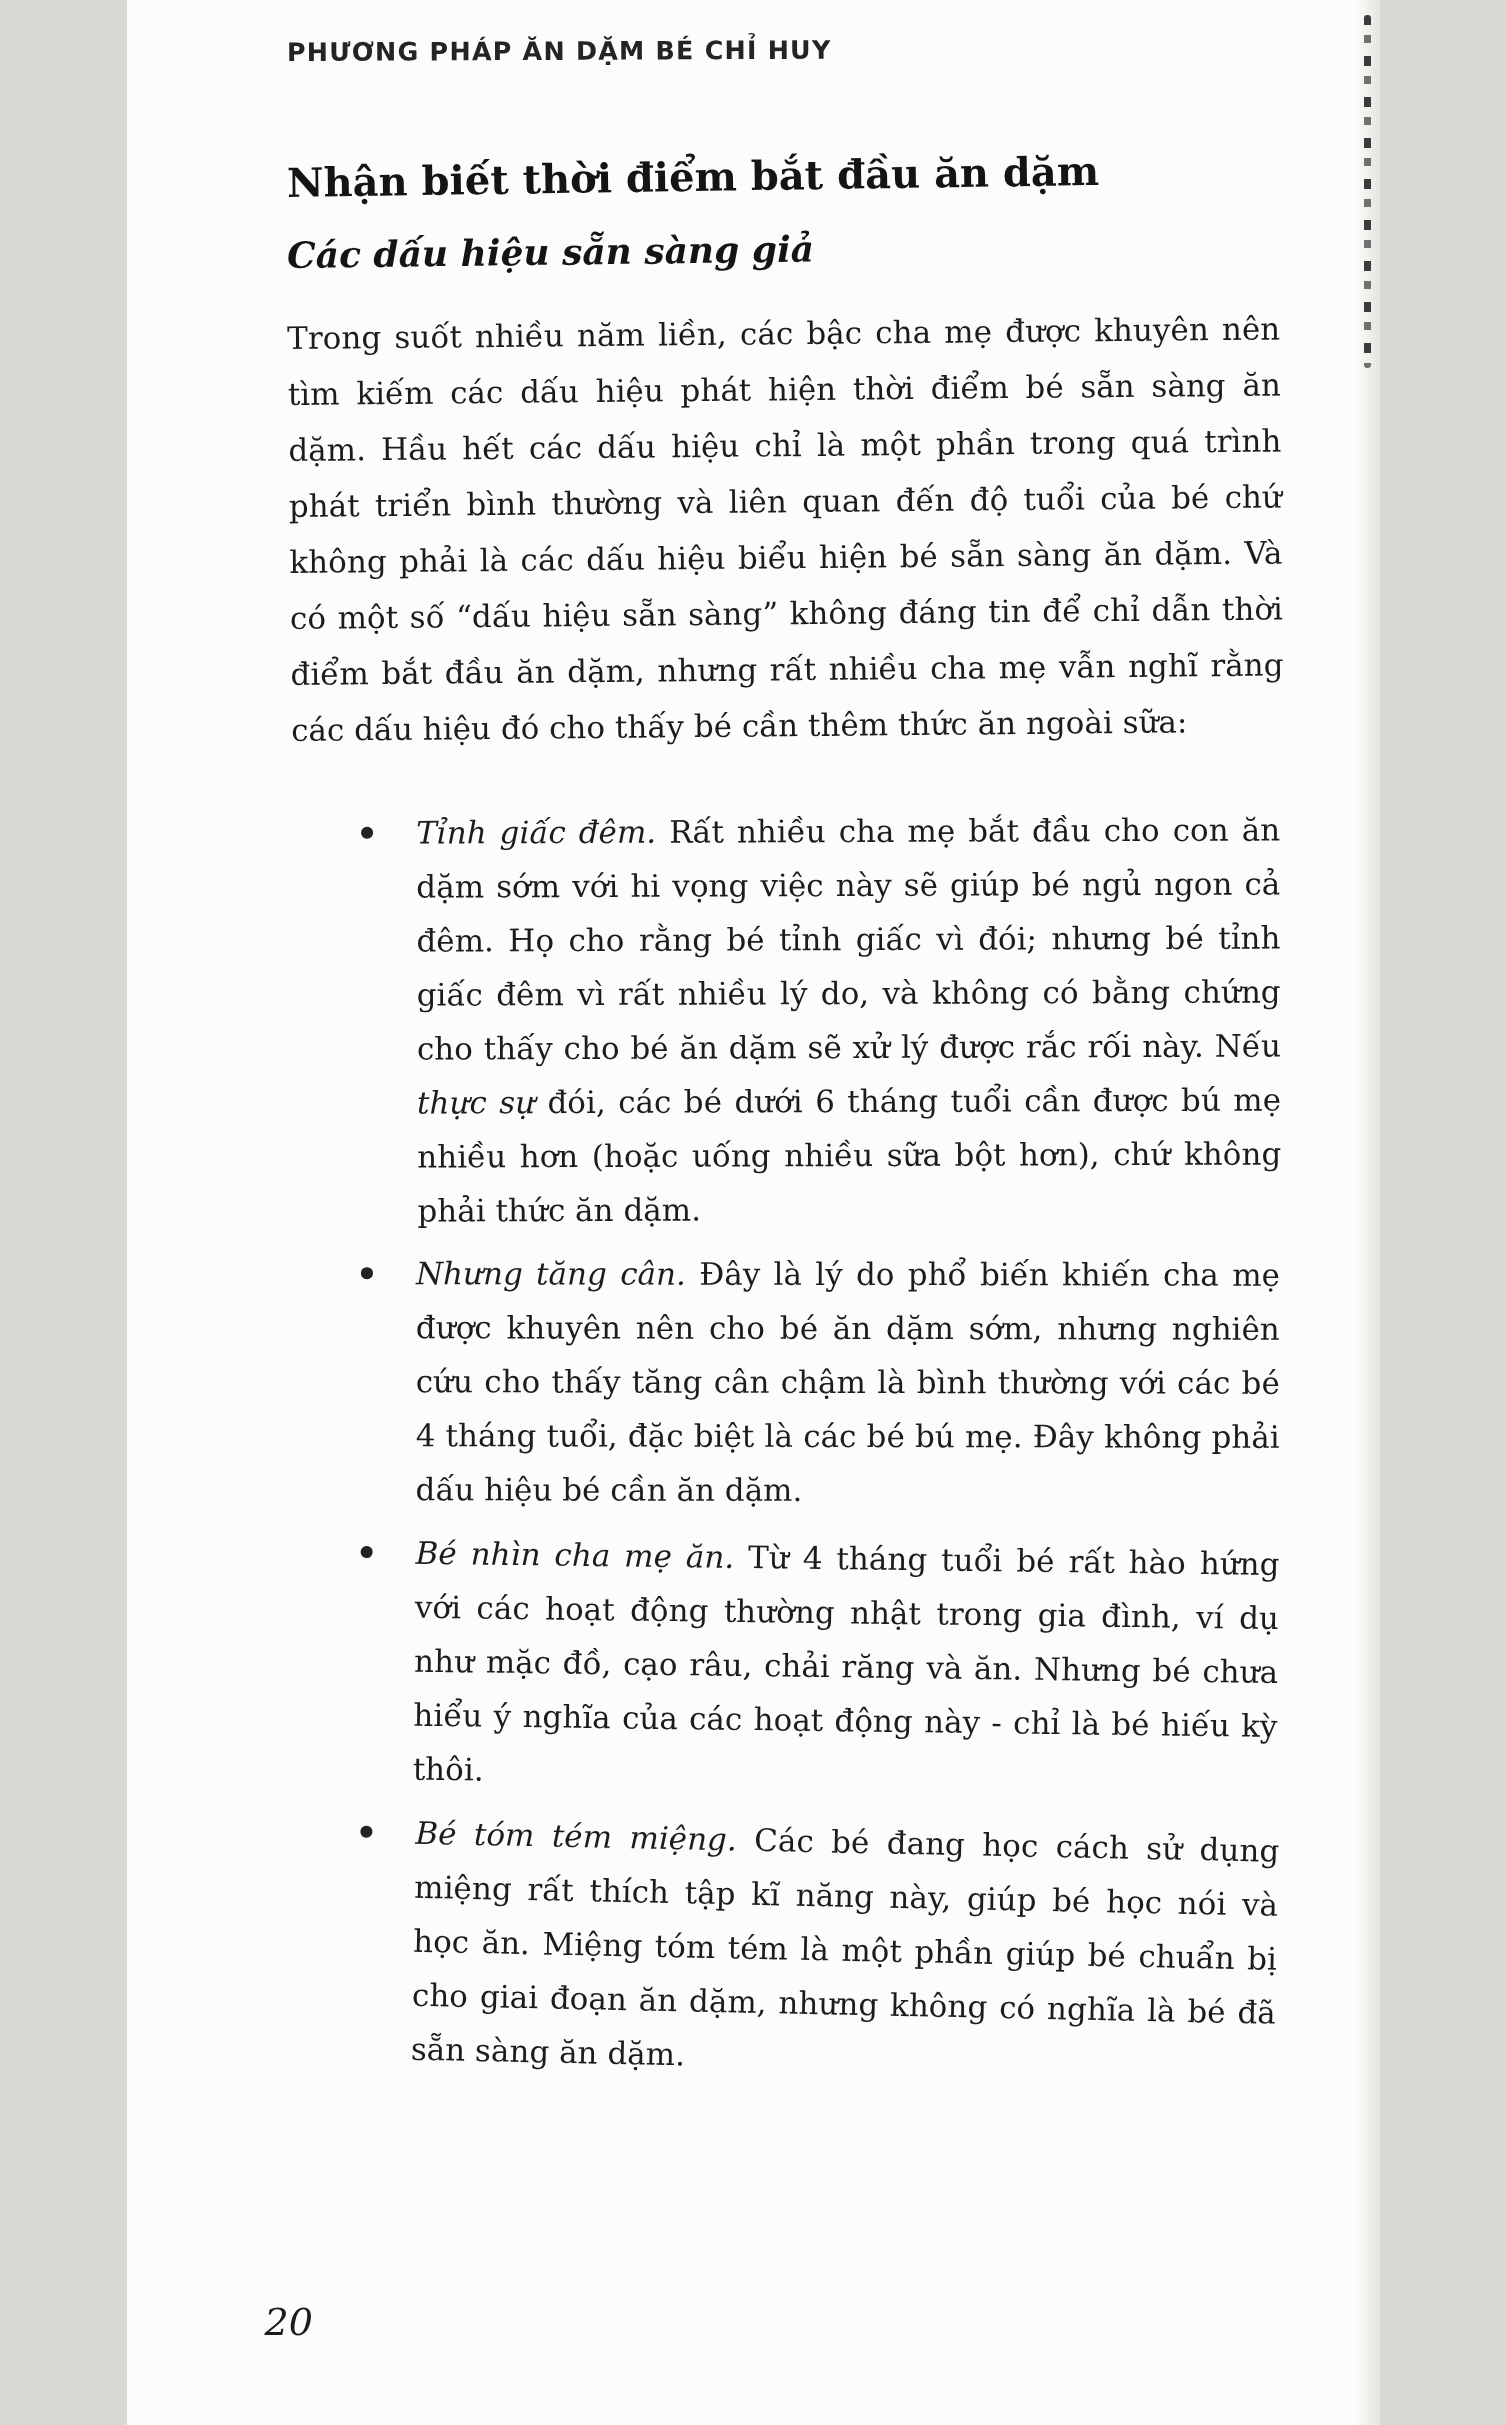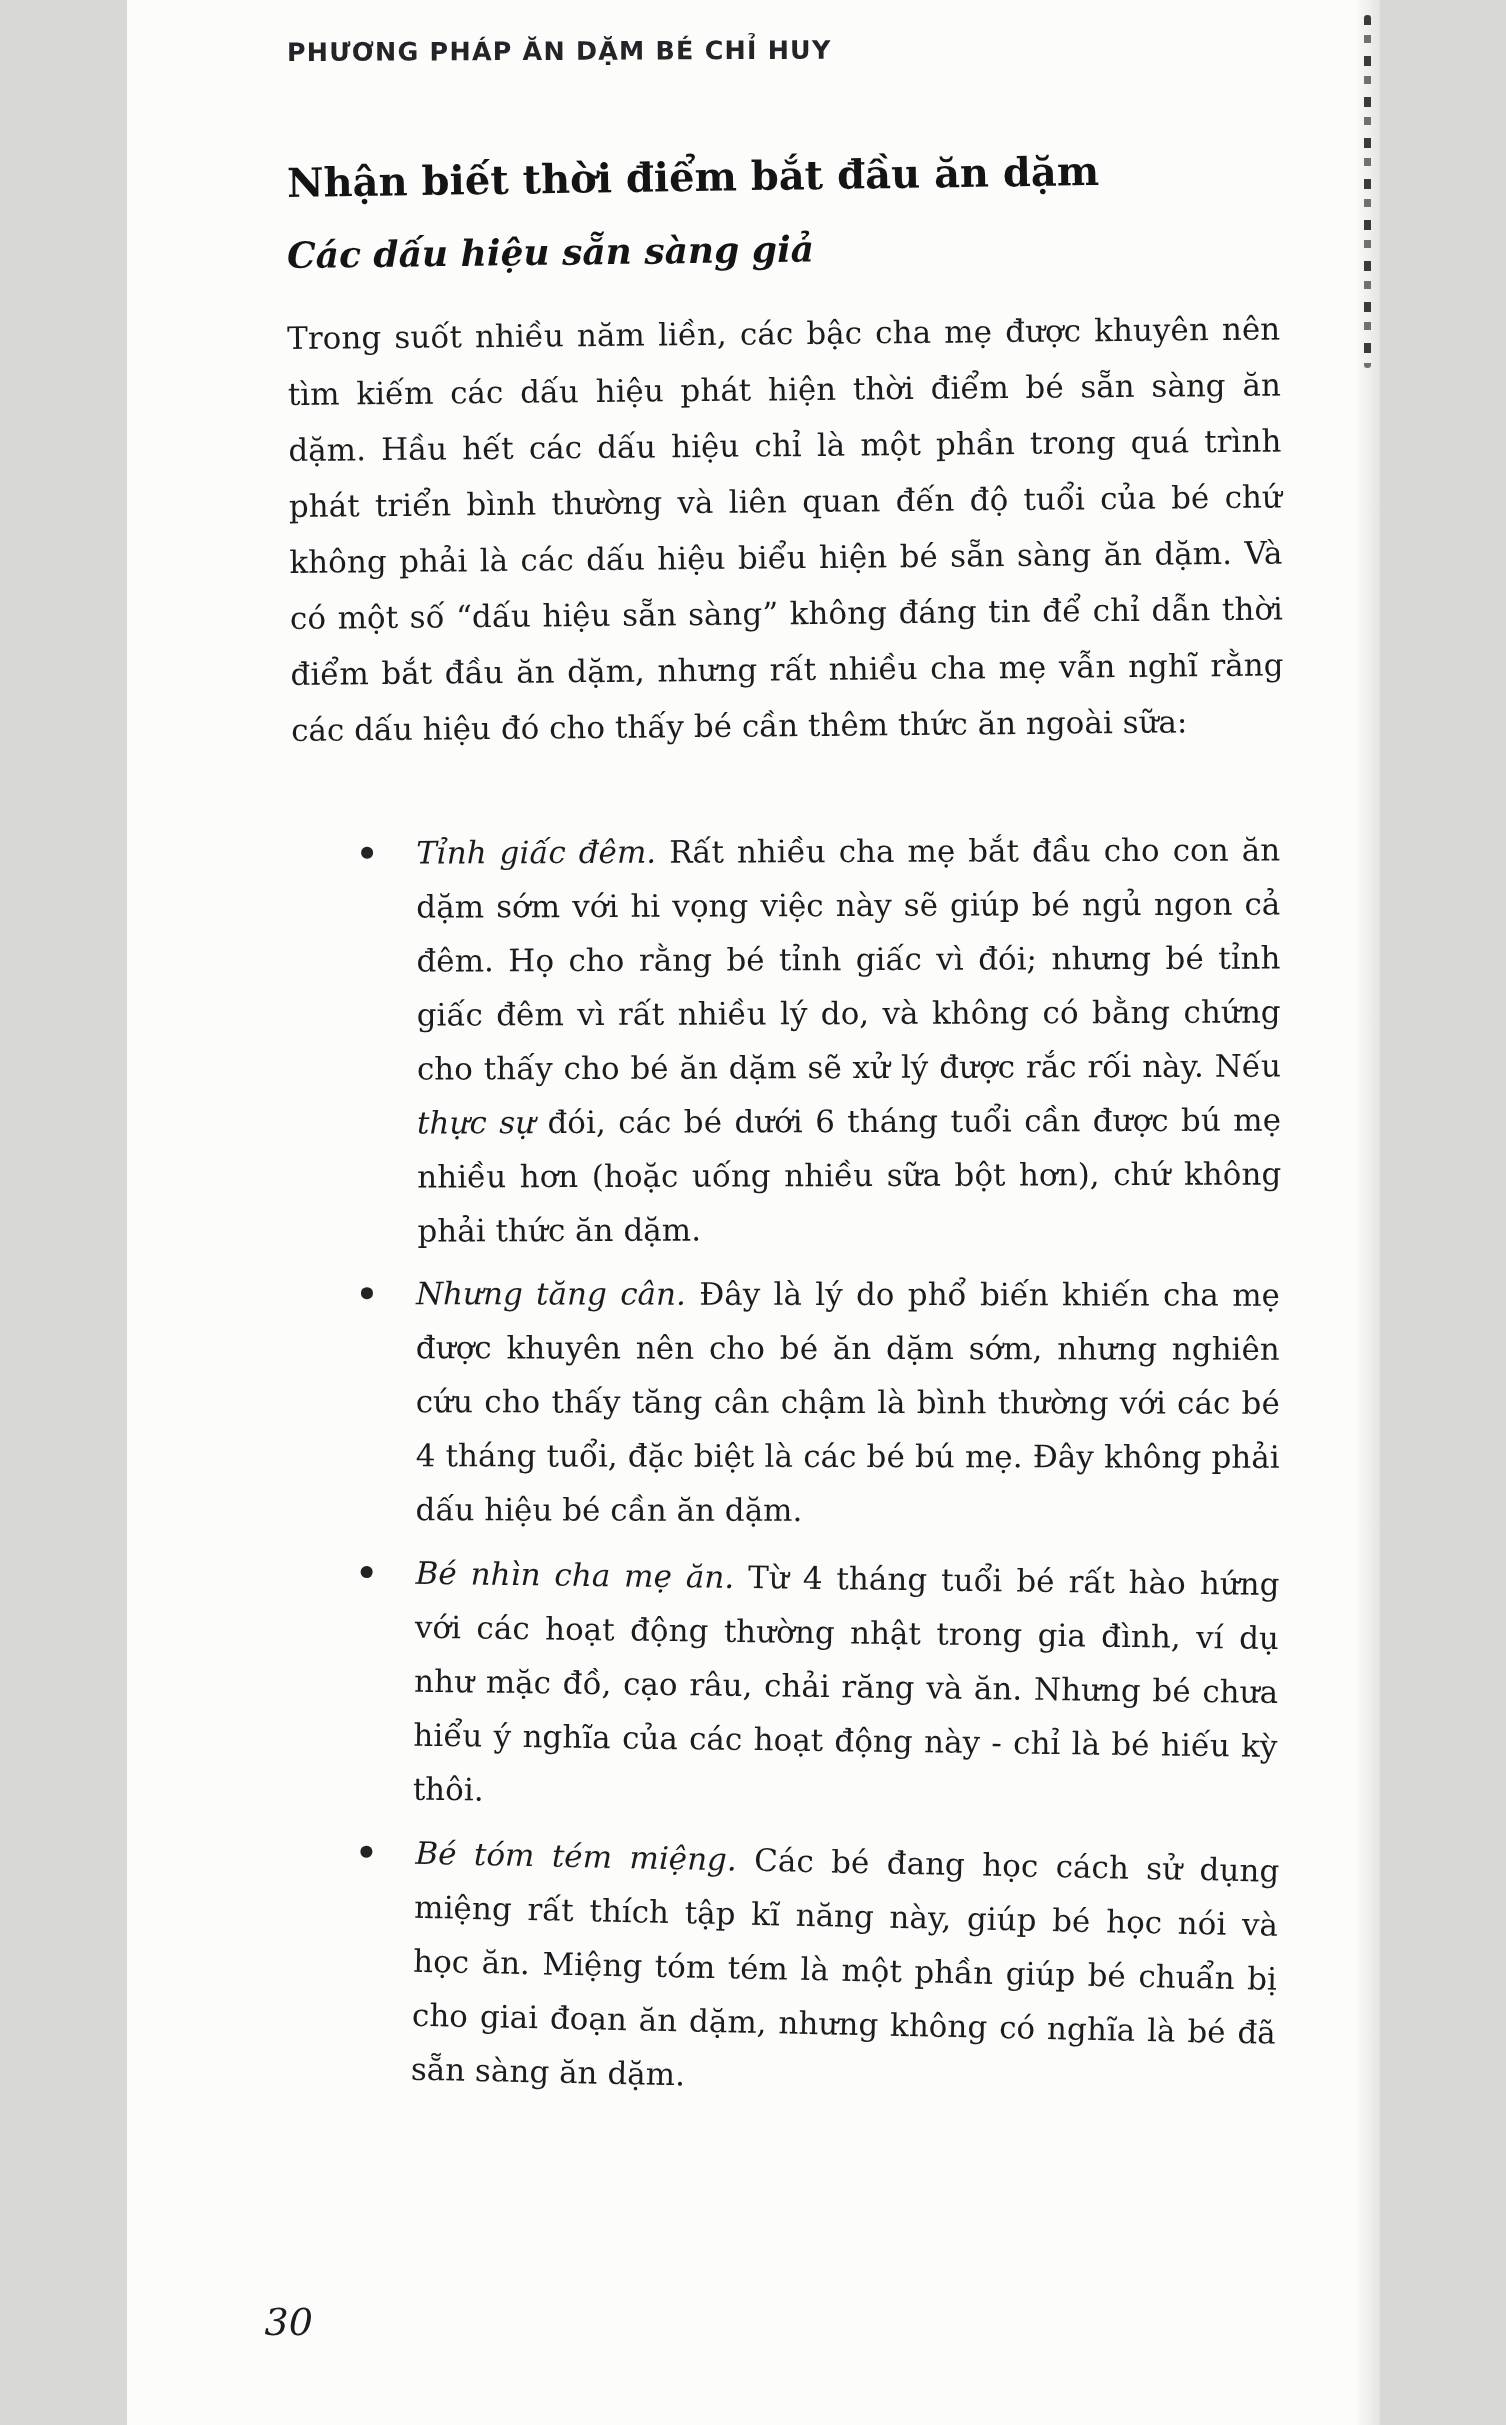--- a/index.html
+++ b/index.html
@@ -46,21 +46,21 @@
   }
   p.intro {
     margin-top: 34px;
     font-size: 31px;
     line-height: 56px;
     text-align: justify;
     transform: rotate(-0.55deg);
     transform-origin: left top;
   }
   ul.signs-list {
-    margin-top: 68px;
+    margin-top: 48px;
     list-style: none;
   }
   ul.signs-list li {
     position: relative;
     padding-left: 129px;
     font-size: 31px;
     line-height: 54px;
     text-align: justify;
     margin-bottom: 8.2px;
     transform-origin: left top;
@@ -135,18 +135,18 @@
       </li>
       <li class="tilt-2">
         <span class="lead">Bé nhìn cha mẹ ăn.</span><span> Từ 4 tháng tuổi bé rất hào hứng với các hoạt động thường nhật trong gia đình, ví dụ như mặc đồ, cạo râu, chải răng và ăn. Nhưng bé chưa hiểu ý nghĩa của các hoạt động này - chỉ là bé hiếu kỳ thôi.</span><em></em><span></span>
       </li>
       <li class="tilt-3">
         <span class="lead">Bé tóm tém miệng.</span><span> Các bé đang học cách sử dụng miệng rất thích tập kĩ năng này, giúp bé học nói và học ăn. Miệng tóm tém là một phần giúp bé chuẩn bị cho giai đoạn ăn dặm, nhưng không có nghĩa là bé đã sẵn sàng ăn dặm.</span><em></em><span></span>
       </li>
     </ul>
   </div>
 
-  <div class="page-number">30</div>
+  <div class="page-number">20</div>
 
   <div class="scan-artifact"></div>
   <div class="edge-shadow"></div>
 </div>
 
 
 </body></html>

